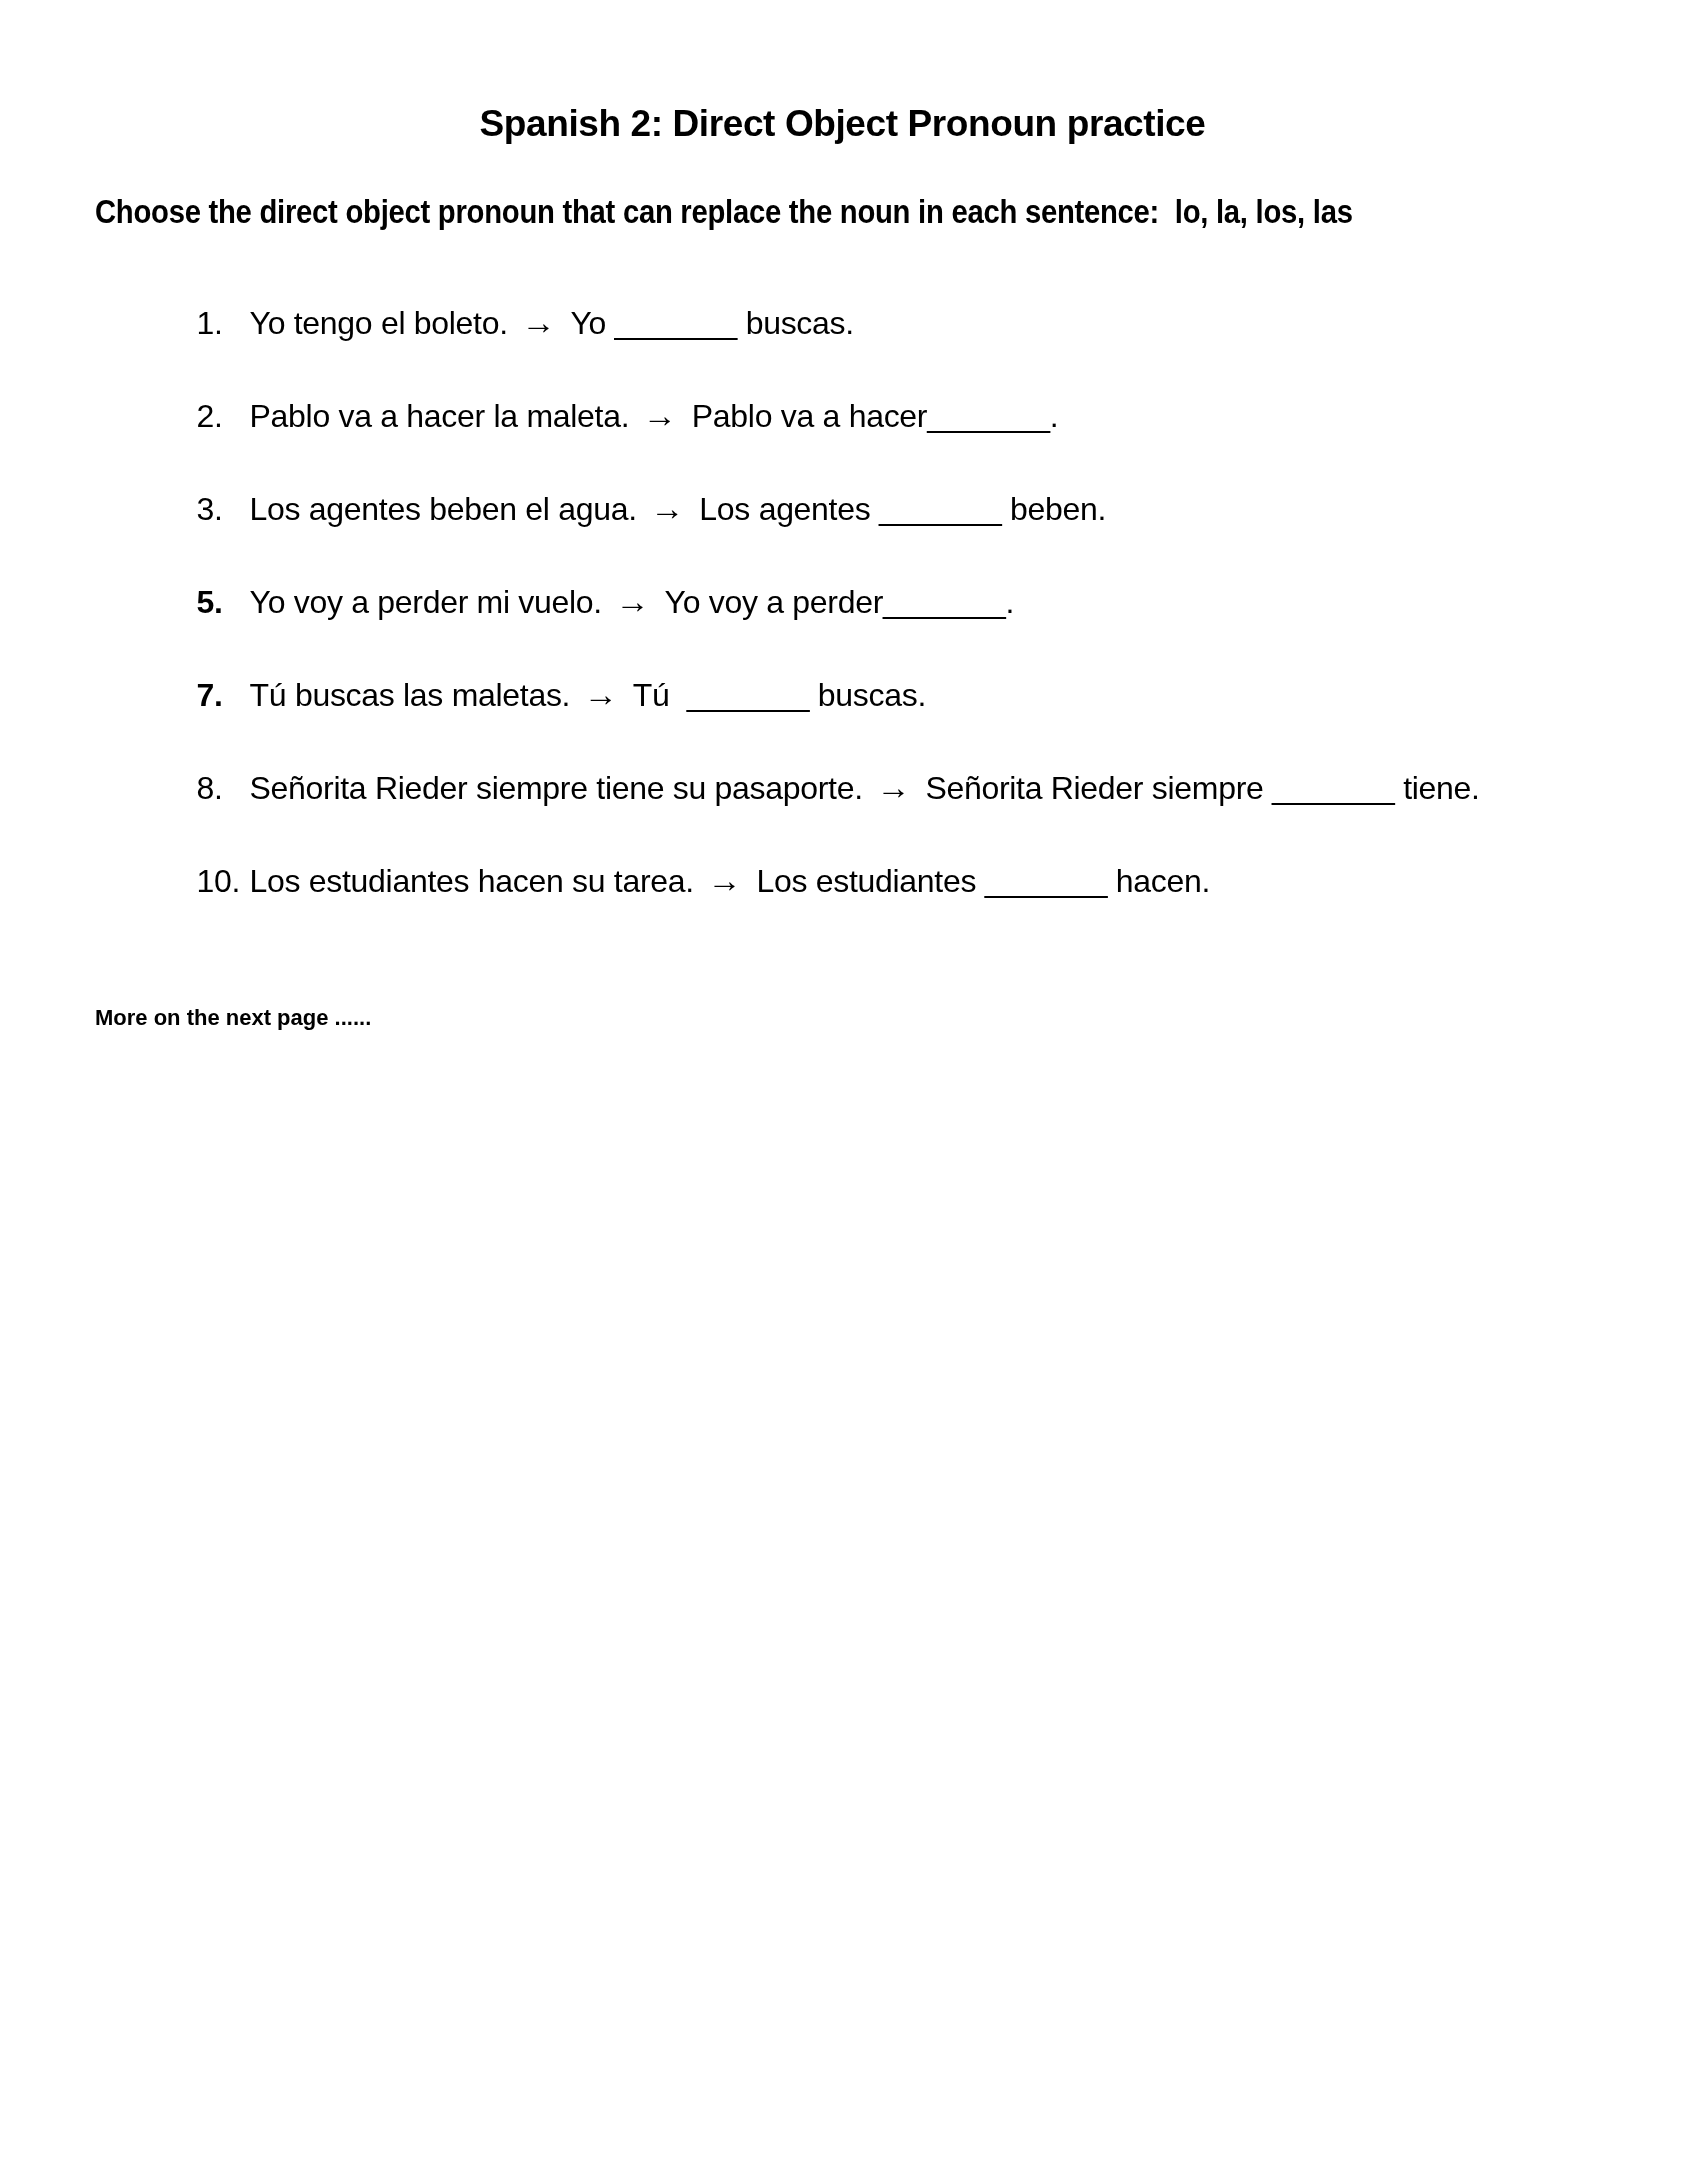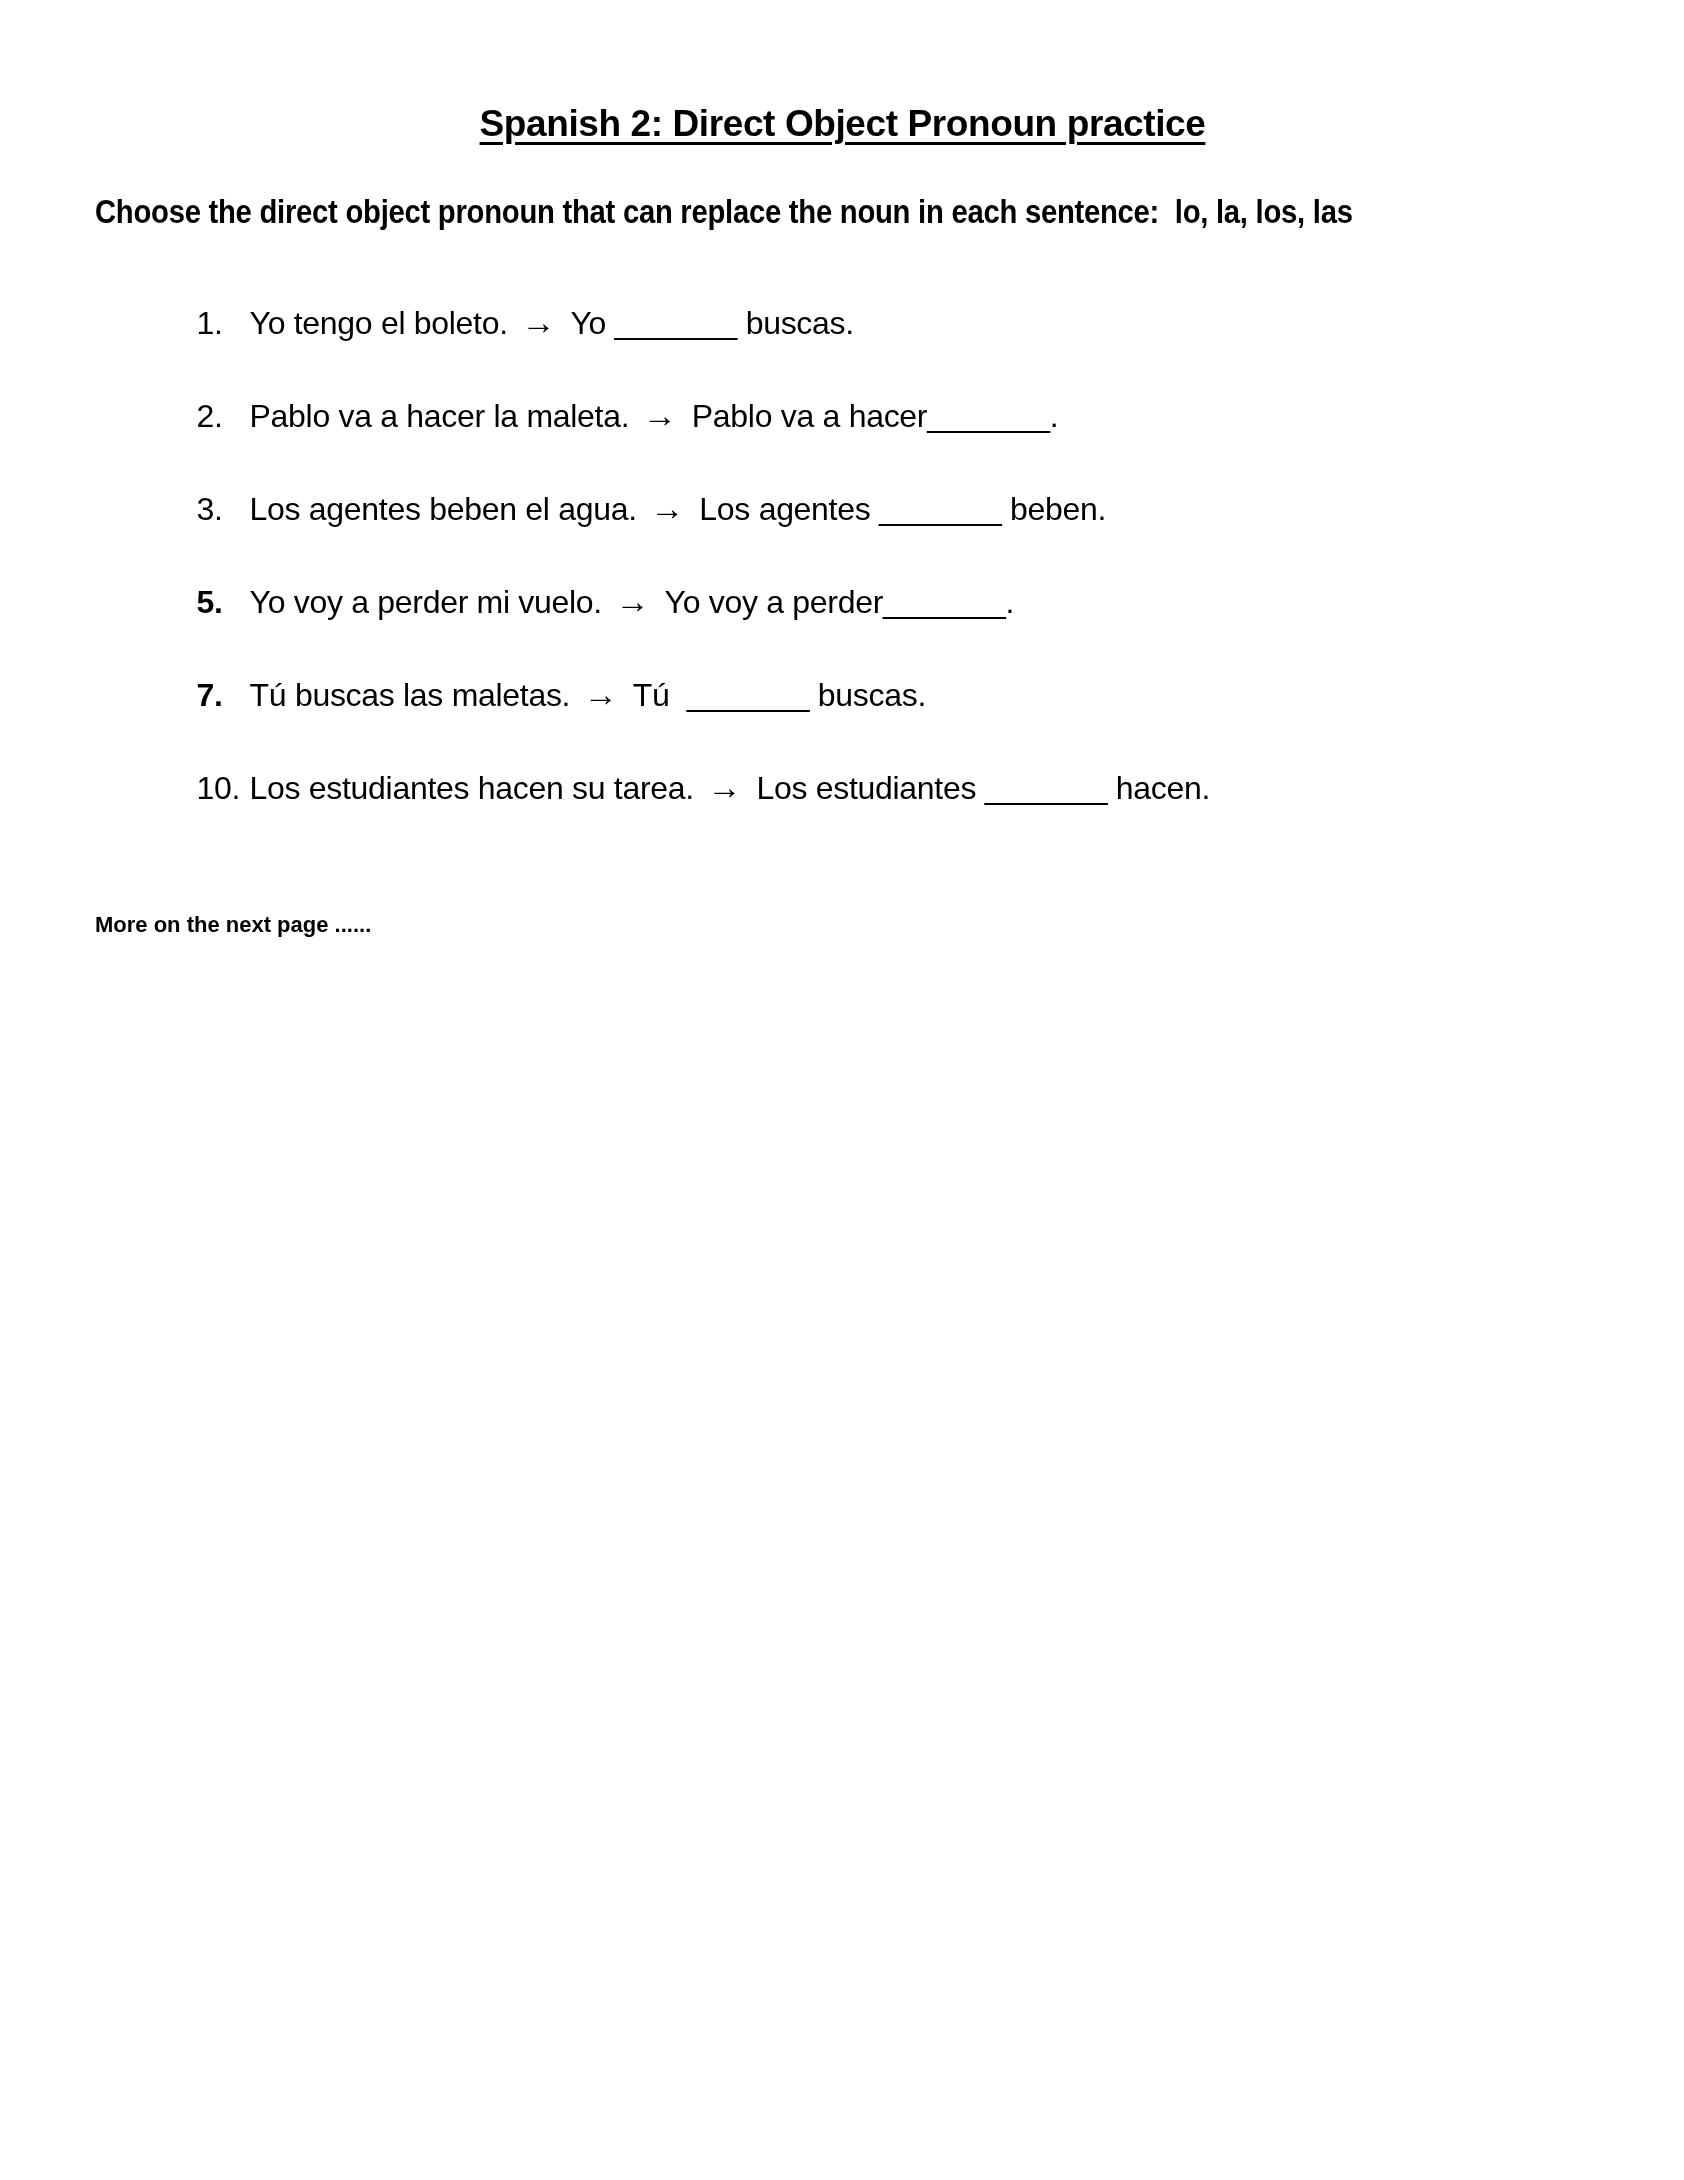--- a/index.html
+++ b/index.html
@@ -23,21 +23,20 @@
   }
   .title {
     margin: 101px 0 0 0;
     text-align: center;
     font-size: 37px;
     line-height: 46px;
     font-weight: 700;
     letter-spacing: -0.4px;
   }
   .title .title-text {
-    text-decoration: underline;
     text-decoration-thickness: 2.6px;
     text-underline-offset: 6px;
   }
   .instructions {
     margin: 43px 0 0 95px;
     font-size: 34px;
     line-height: 43px;
     font-weight: 700;
     white-space: pre-wrap;
     letter-spacing: -0.3px;
@@ -105,20 +104,23 @@
 
     <div class="item">
       <span class="num bold">5.</span><span class="before">Yo voy a perder mi vuelo.</span><span class="arrow">→</span><span class="after">Yo voy a perder_______.</span>
     </div>
 
 
     <div class="item">
       <span class="num bold">7.</span><span class="before">Tú buscas las maletas.</span><span class="arrow">→</span><span class="after">Tú  _______ buscas.</span>
     </div>
 
+    <div class="item">
+      <span class="num">8.</span><span class="before">Señorita Rieder siempre tiene su pasaporte.</span><span class="arrow">→</span><span class="after">Señorita Rieder siempre _______ tiene.</span>
+    </div>
 
 
     <div class="item">
       <span class="num">10.</span><span class="before">Los estudiantes hacen su tarea.</span><span class="arrow">→</span><span class="after">Los estudiantes _______ hacen.</span>
     </div>
 
   </div>
 
   <div class="footer-note">More on the next page ......</div>
 

